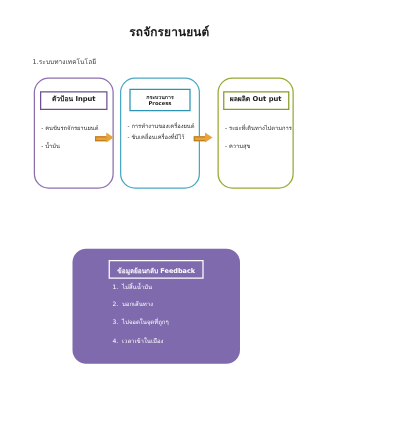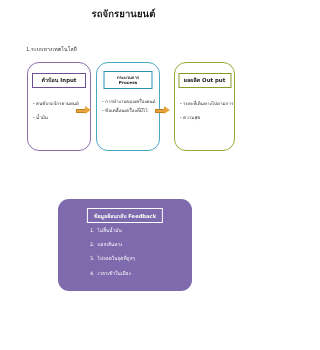--- a/index.html
+++ b/index.html
@@ -20,27 +20,28 @@
     left: 0;
     top: 0;
     width: 247px;
     height: 350px;
   }
 
   
   .title {
     position: absolute;
     left: 0;
-    top: 6px;
+    top: 18px;
     width: 247px;
     text-align: center;
     font-size: 9.5px;
     font-weight: bold;
     color: #1a1a1a;
     letter-spacing: 0.1px;
+    padding-left: 12px;
   }
 
   
   .subtitle {
     position: absolute;
     left: 26px;
     top: 45px;
     font-size: 5.2px;
     color: #3a3a3a;
     letter-spacing: 0.05px;

